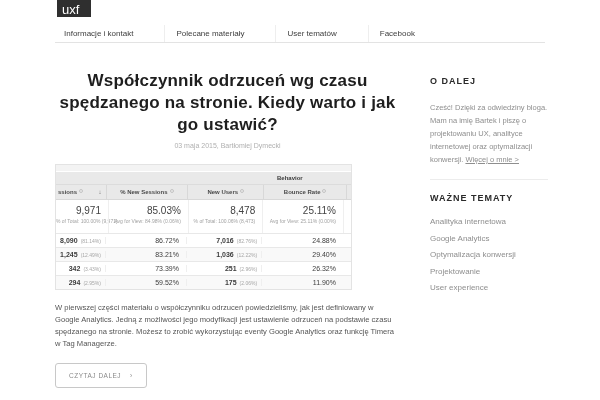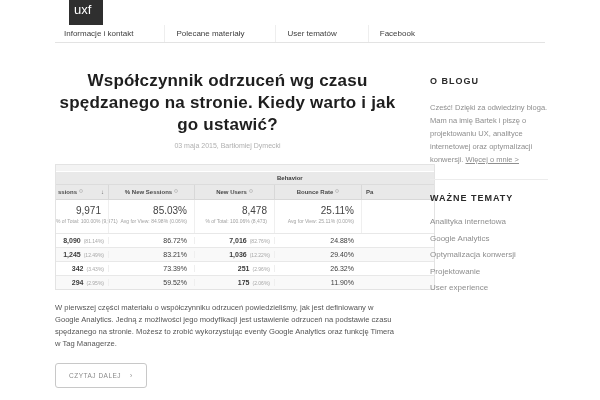--- a/index.html
+++ b/index.html
@@ -1,37 +1,37 @@
 <!DOCTYPE html>
 <html lang="pl" style="--logo-bg: #2f2f2f; --table-header-bg: #e9e9e9; --text-primary: #1e1e1e; --text-muted: #8e8e8e;"><head>
 <meta charset="utf-8">
 <style>
   * { margin:0; padding:0; box-sizing:border-box; }
   html,body { width:600px; height:400px; overflow:hidden; background:#fff;
     font-family:"Liberation Sans", sans-serif; }
   .page { position:relative; width:600px; height:400px; background:#fff; }
 
   
-  .logo { position:absolute; left:57px; top:0; width:34px; height:25px;
+  .logo { position:absolute; left:57px; top:0; width:34px; height:17px;
     background:var(--logo-bg,#2f2f2f); color:#fff; font-size:13px;
-    padding:2px 0 0 5px; text-decoration:none; display:block;margin-left:12px; }
+    padding:2px 0 0 5px; text-decoration:none; display:block; }
   nav { position:absolute; left:55px; top:25px; width:490px; height:18px;
     border-bottom:1px solid #e3e3e3; display:flex; align-items:center;gap:20px; }
   .nav-item { font-size:8px; color:#3d3d3d; text-decoration:none;
     padding:0 11px; line-height:17px; border-left:1px solid #eeeeee; }
   .nav-item:first-child { border-left:none; padding-left:9px; }
 
   
   .article { position:absolute; left:55px; top:43px; width:345px; }
   h1 { margin-top:27px; font-size:17px; font-weight:bold; color:#1e1e1e;
     text-align:center; line-height:1.28; letter-spacing:.2px; }
   .meta { margin-top:7px; text-align:center; font-size:7px; color:#b0b0b0; }
 
   
-  .ga-shot { margin-top:15px; width:380px; border:1px solid #e3e3e3;
+  .ga-shot { margin-top:15px; width:297px; border:1px solid #e3e3e3;
     background:#8b5cf6; font-family:"Liberation Sans", sans-serif; }
   .ga-topbar { height:7px; background:#f3f3f3; border-bottom:1px solid #fff; }
   .ga-behavior { height:13px; background:var(--table-header-bg,#e9e9e9);
     position:relative; border-bottom:1px solid #dcdcdc; }
   .ga-behavior .lbl { position:absolute; left:221px; top:3px; font-size:6px;
     font-weight:bold; color:#3a3a3a; }
   .ga-head { display:flex; height:15px; background:var(--table-header-bg,#e9e9e9);
     border-bottom:1px solid #d8d8d8; }
   .ga-head .ga-col { font-size:6px; font-weight:bold; color:#4a4a4a;
     padding-top:4px; border-left:1px solid #d8d8d8; position:relative; }
@@ -174,21 +174,21 @@
     </figure>
 
     <p class="excerpt">W pierwszej części materiału o współczynniku odrzuceń powiedzieliśmy, jak jest definiowany w Google Analytics. Jedną z możliwości jego modyfikacji jest ustawienie odrzuceń na podstawie czasu spędzanego na stronie. Możesz to zrobić wykorzystując eventy Google Analytics oraz funkcję Timera w Tag Managerze.</p>
 
     <a class="read-more" href="#">
       <span>CZYTAJ DALEJ</span><span class="rm-arrow">›</span>
     </a>
   </main>
 
   <aside class="sidebar">
-    <h3 class="side-h">O BLOGU</h3>
+    <h3 class="side-h">O DALEJ</h3>
     <p class="about-text">
       <span>Cześć! Dzięki za odwiedziny bloga. Mam na imię Bartek i piszę o projektowaniu UX, analityce internetowej oraz optymalizacji konwersji.</span>
       <a href="#">Więcej o mnie &gt;</a>
     </p>
     <hr class="side-div">
     <h3 class="side-h topics">WAŻNE TEMATY</h3>
     <ul class="topics-list">
       <li><a href="#">Analityka internetowa</a></li>
       <li><a href="#">Google Analytics</a></li>
       <li><a href="#">Optymalizacja konwersji</a></li>

